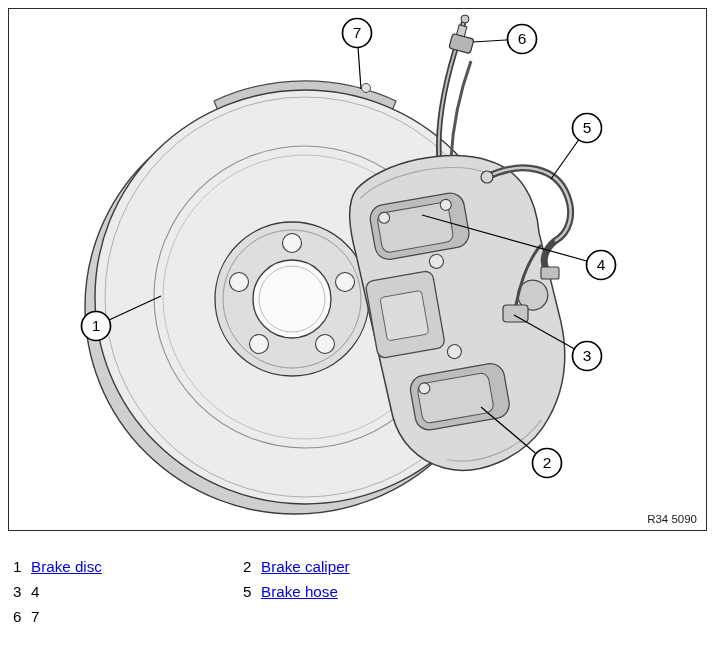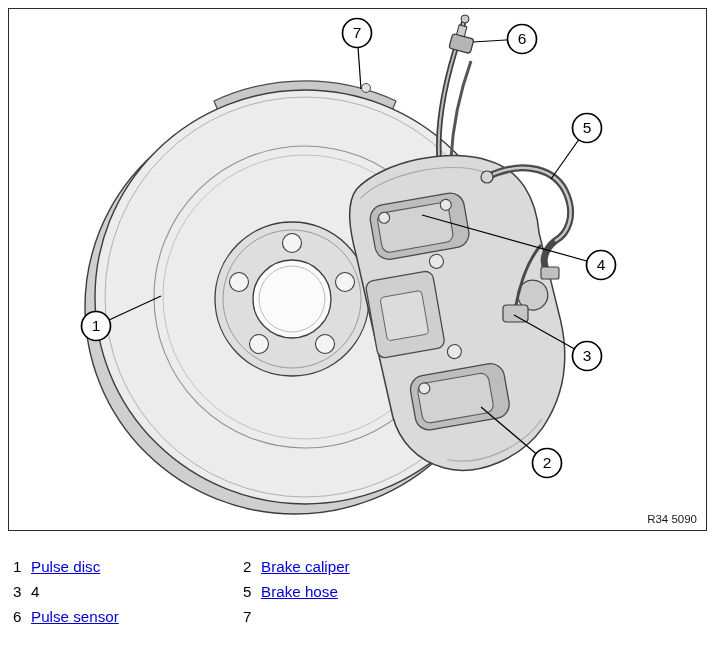--- a/index.html
+++ b/index.html
@@ -154,28 +154,27 @@
       <circle class="callout-circle" cx="348" cy="24" r="14.5"></circle>
       <text class="callout-num" x="348" y="29.3">7</text>
     </g>
 
     <text class="reflabel" x="688" y="514">R34 5090</text>
   </svg>
 </div>
 
 <div class="legend">
   <span class="lnum">1</span>
-  <a class="llink">Pulse disc</a>
+  <a class="llink">Brake disc</a>
   <span class="lnum">2</span>
   <a class="llink">Brake caliper</a>
 
   <span class="lnum">3</span>
   <span class="lnum">4</span>
 
   <span class="lnum">5</span>
   <a class="llink">Brake hose</a>
   <span class="lnum">6</span>
-  <a class="llink">Pulse sensor</a>
 
   <span class="lnum">7</span>
   <span></span>
   <span></span>
 </div>
 
 </body></html>

